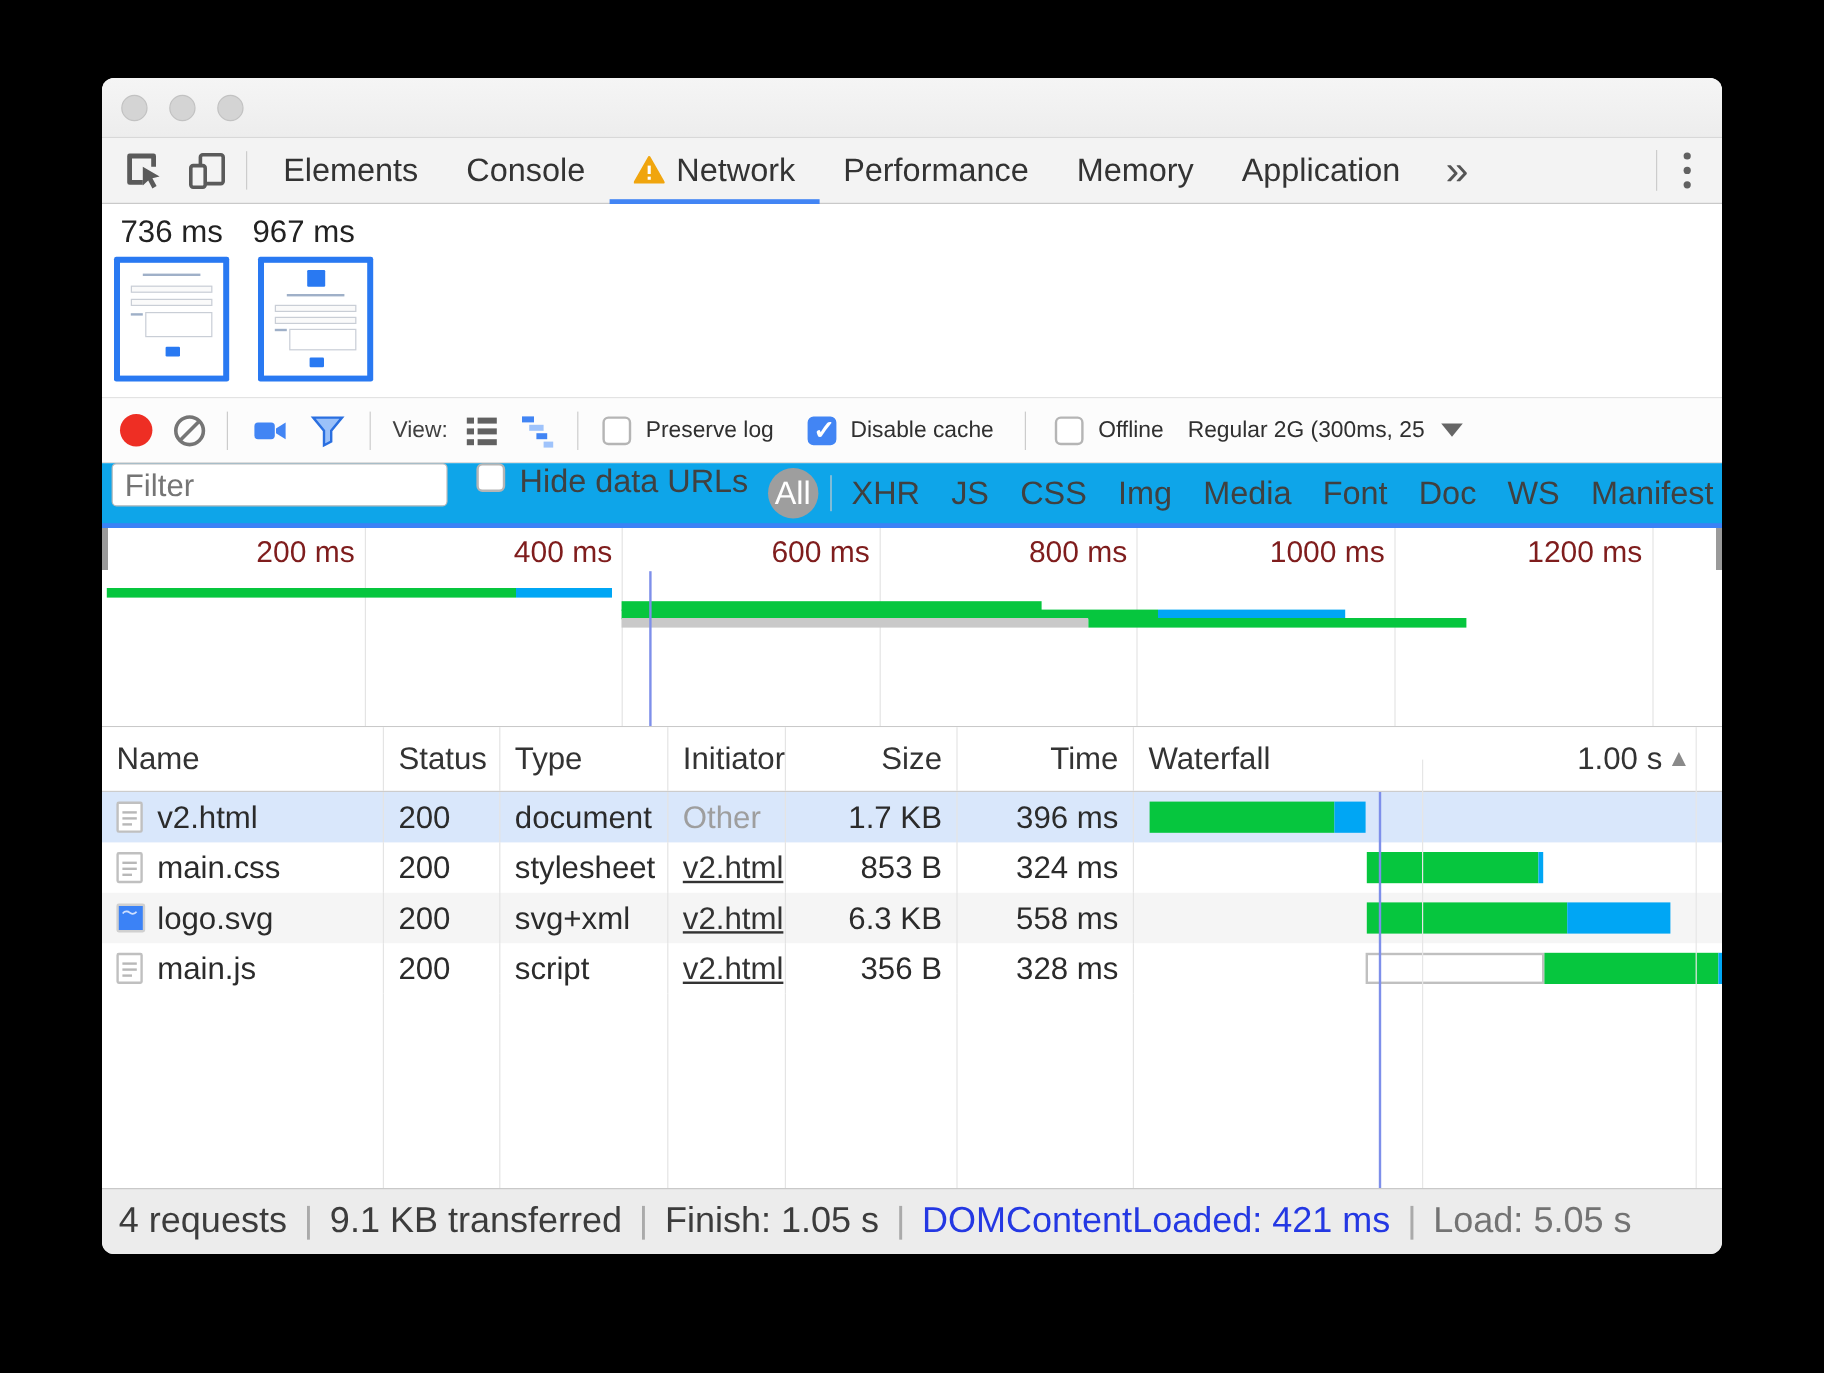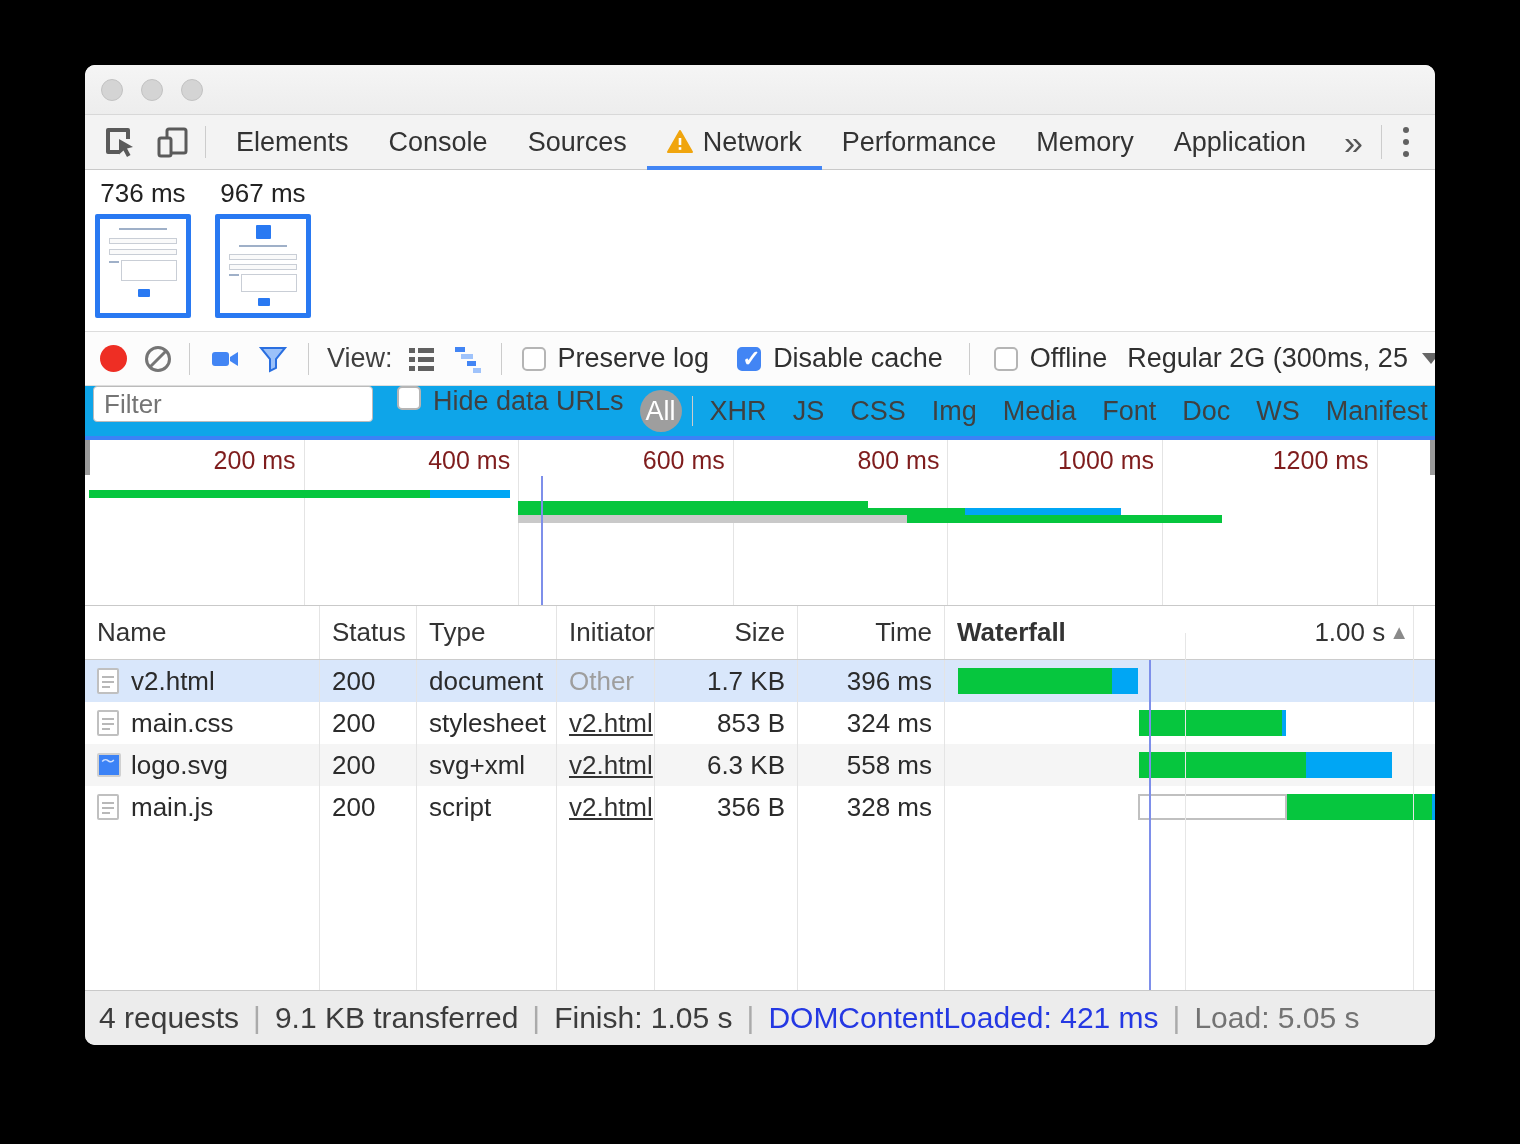--- a/index.html
+++ b/index.html
@@ -23,29 +23,29 @@
   .tabbar-spacer { flex:1; }
   .kebab-sep { width:1px; height:34px; background:#ccc; margin-right:22px; }
   .kebab { display:flex; flex-direction:column; gap:6px; margin-right:26px; }
   .kebab i { width:6px; height:6px; border-radius:50%; background:#616161; }
 
   
   .filmstrip { position:absolute; left:0; top:105px; width:100%; height:162px; background:#fff; border-bottom:1px solid #ddd; }
   .frame { position:absolute; top:44px; width:96px; height:104px; }
   .f1 { left:10px; } .f2 { left:130px; }
   .frame-time { position:absolute; top:8px; width:96px; text-align:center; font-size:26px; color:#222; }
-  .ft1{ left:10px; } .ft2{ left:130px; }
+  .ft1{ left:10px; } .ft2{ left:120px; }
   .thumb { width:96px; height:104px; background:#2979f2; border-radius:2px; padding:5px; cursor:pointer; }
   .thumb-page { width:100%; height:100%; background:#fff; position:relative; }
   .sk { position:absolute; background:#9fb0c8; }
   .sk-box { position:absolute; background:#fafafa; border:1px solid #c9ced6; }
   .sk-btn { position:absolute; background:#2979f2; border-radius:1px; }
 
   
-  .toolbar { position:absolute; left:0; top:267px; width:100%; height:54px; background:#fcfcfc; border-bottom:1px solid #ddd; display:flex; align-items:center; font-size:27px; color:#303030; }
+  .toolbar { position:absolute; left:0; top:267px; width:100%; height:54px; background:#fcfcfc; border-bottom:1px solid #ddd; display:flex; align-items:center; font-size:19px; color:#303030; }
   .sep { width:1px; height:32px; background:#ccc; flex:0 0 auto; }
   .rec { width:27px; height:27px; border-radius:50%; background:#ee2e24; margin:0 16px 0 15px; flex:0 0 auto; }
   .icon24 { width:30px; height:30px; flex:0 0 auto; }
   .chk { width:24px; height:24px; border:2px solid #b5b5b5; border-radius:5px; background:#fff; flex:0 0 auto; position:relative; }
   .chk.on { background:#4285f4; border-color:#4285f4; }
   .chk.on::after { content:"✓"; position:absolute; left:3px; top:-3px; color:#fff; font-size:22px; font-weight:bold; }
   .lbl { margin:0 0 0 12px; white-space:nowrap; }
   .drop-arrow { width:0; height:0; border-left:9px solid transparent; border-right:9px solid transparent; border-top:11px solid #666; margin-left:14px; }
 
   
@@ -127,23 +127,20 @@
         </svg>
     </div>
     <div class="tb-sep"></div>
     <div id="tab-list" style="display:flex;height:100%;">
         <div class="tab">
           <span>Elements</span>
         </div>
         <div class="tab">
           <span>Console</span>
         </div>
-        <div class="tab">
-          <span>Sources</span>
-        </div>
         <div class="tab active">
           <span class="warn">
             <svg viewBox="0 0 26 24" width="26" height="24">
               <path d="M13 1 L25 22 H1 Z" fill="#f0a50e" stroke="#f0a50e" stroke-width="2" stroke-linejoin="round"></path>
               <rect x="11.7" y="8" width="2.6" height="7" fill="#fff"></rect>
               <rect x="11.7" y="17.2" width="2.6" height="2.6" fill="#fff"></rect>
             </svg>
           </span>
           <span>Network</span>
         </div>
@@ -295,21 +292,21 @@
 
   <div class="nettable" id="nettable">
     <div class="thead">
       <div class="cell c-name">Name</div>
       <div class="cell c-status">Status</div>
       <div class="cell c-type">Type</div>
       <div class="cell c-init">Initiator</div>
       <div class="cell c-size">Size</div>
       <div class="cell c-time">Time</div>
       <div class="cell c-wf wf-head">
-        <span style="padding-left:12px;font-weight:bold;">Waterfall</span>
+        <span style="padding-left:12px;">Waterfall</span>
         <span class="wf-scale">
           <span>1.00 s</span>
           <span class="sort-arrow">▲</span>
         </span>
       </div>
     </div>
     <div id="table-body">
         <div class="trow selected">
           <div class="cell c-name">
             <div class="ficon"></div>

